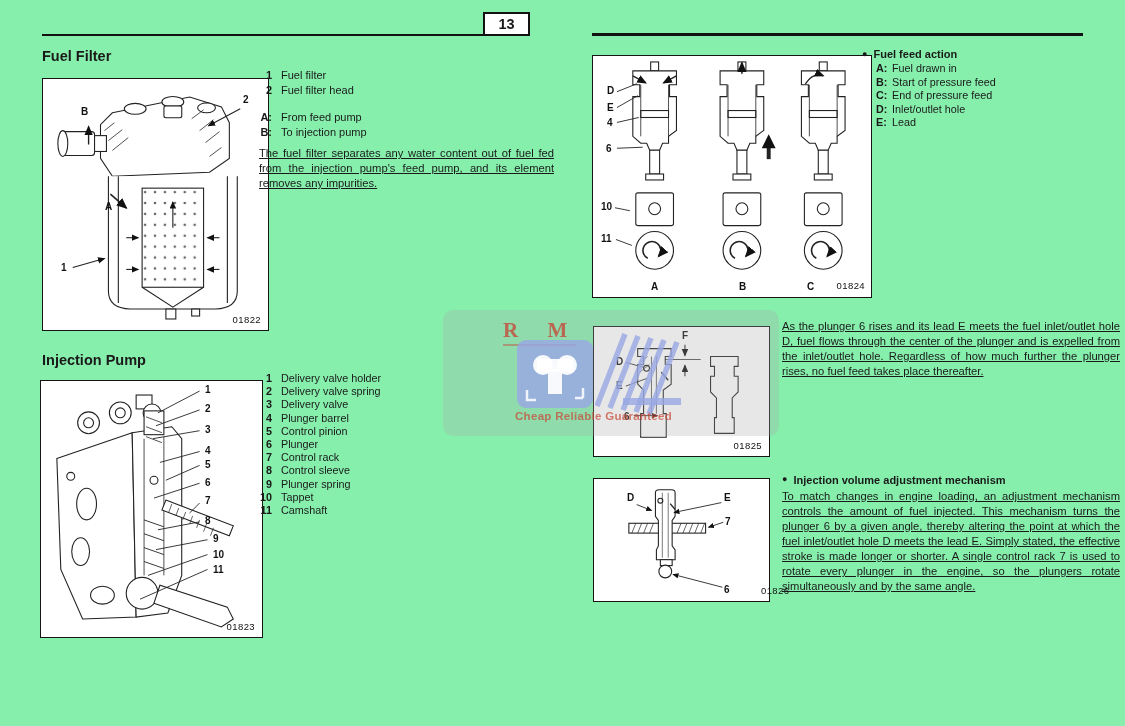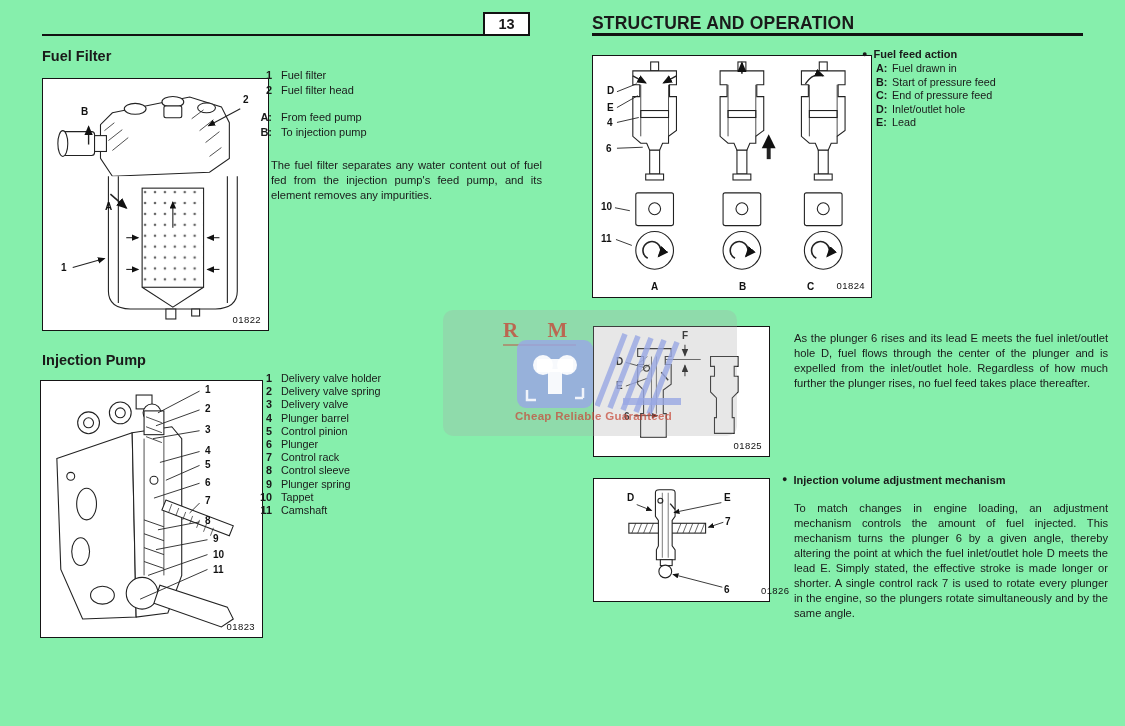--- a/index.html
+++ b/index.html
@@ -16,52 +16,51 @@
   .figure svg.art { position:absolute; left:0; top:0; width:100%; height:100%; }
   .callout { position:absolute; font-size:10px; line-height:10px; font-weight:bold; color:#111; }
   .fignum  { position:absolute; font-size:9.5px; letter-spacing:0.4px; color:#111;padding-left:20px; }
   .br { right:7px; bottom:5px; }
   .legend { position:absolute; }
   .lrow { display:flex; }
   .lrow .n { width:18px; text-align:right; font-weight:bold; margin-right:9px; flex:none; }
   .legend-s1 .lrow { font-size:11px; line-height:15px; }
   .legend-s2 .lrow { font-size:10.8px; line-height:13.2px; }
   .body-text { position:absolute; font-size:11.2px; line-height:15px; text-align:justify; }
-  .body-text p { margin:12px; }
+  .body-text p { margin:0;text-decoration:underline; }
   .feed-list { position:absolute; left:862px; top:47px; }
   .feed-head { display:flex; align-items:center; font-weight:bold; font-size:11px; line-height:15px; }
   .bullet { font-size:9px; margin-right:6px; line-height:15px; }
   .feed-row { display:flex; margin-left:14px; font-size:10.8px; line-height:13.5px; }
   .feed-row .k { font-weight:bold; width:16px; flex:none; }
   .adj-head { position:absolute; left:782px; top:472px; display:flex; align-items:center;
               font-weight:bold; font-size:11px; }
   .footer-num { position:absolute; top:724px; font-family:"Liberation Serif","DejaVu Serif",serif;
               font-style:italic; font-size:14px; color:#222; }
   
-  .watermark { position:absolute; left:443px; top:310px; width:294px; height:126px;
+  .watermark { position:absolute; left:443px; top:310px; width:336px; height:126px;
                background:rgba(168,168,168,0.28); border-radius:10px; z-index:30; pointer-events:none; }
   .wm-letters { position:absolute; left:60px; top:8px; font-family:"Liberation Serif","DejaVu Serif",serif;
                font-weight:bold; font-size:21px; letter-spacing:9px; word-spacing:6px;
                color:rgba(198,70,55,0.78); border-bottom:2px solid rgba(198,70,55,0.45); padding-bottom:1px; }
   .wm-tile { position:absolute; left:74px; top:30px; width:76px; height:68px;
              background:rgba(152,167,228,0.82); border-radius:9px; }
   .wm-caption { position:absolute; left:72px; top:100px; width:210px; font-weight:bold;
              font-size:11.5px; letter-spacing:0.3px; color:rgba(200,72,56,0.72); }
   .wm-stripes { position:absolute; left:152px; top:18px; }
 </style>
 </head>
 <body>
 
 <div class="page">
 
   <div class="rule" style="left:42px; top:34px; width:441px; height:2px;"></div>
   <div class="chapter-box">
     <span>13</span>
   </div>
-  <div class="rtitle">STRUCTURE AND OPERATION</div>
   <div class="rule" style="left:592px; top:33px; width:491px; height:2.5px;"></div>
 
   <div class="sec-title" style="left:42px; top:48px;">Fuel Filter</div>
 
   <div class="figure" style="left:42px; top:78px; width:227px; height:253px;">
     <svg class="art" viewBox="0 0 227 253">
       <defs>
         <marker id="a22" markerWidth="8" markerHeight="8" refX="6" refY="3" orient="auto">
             <path d="M0,0L7,3L0,6Z" fill="#111"></path>
           </marker>

